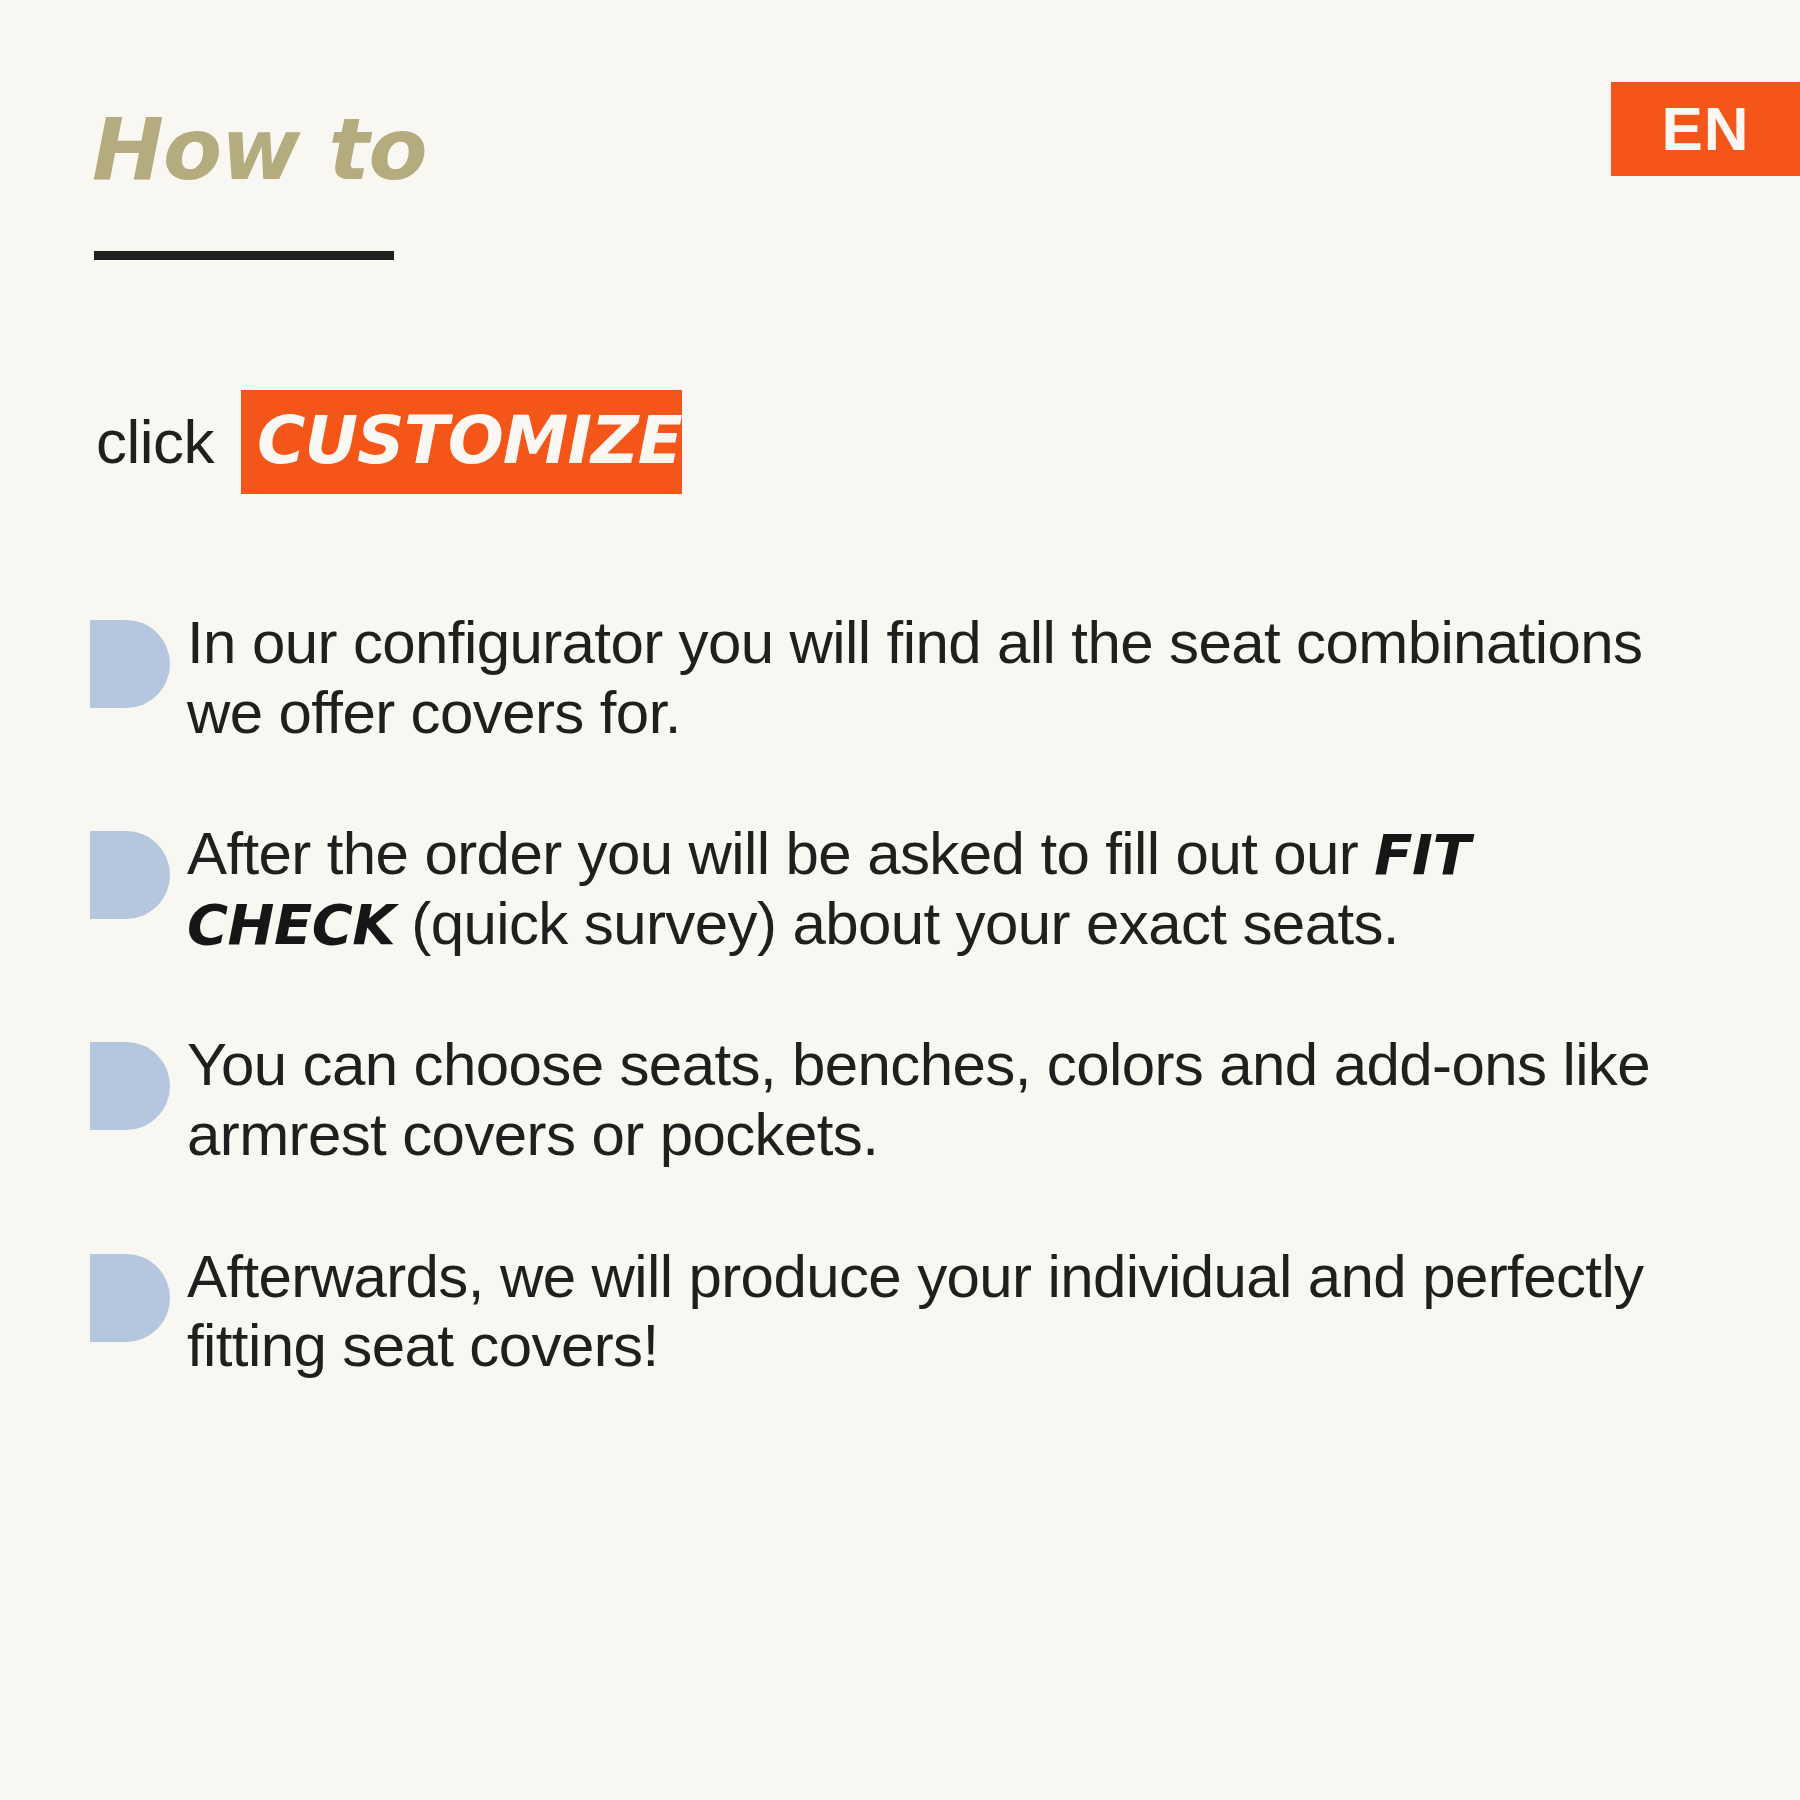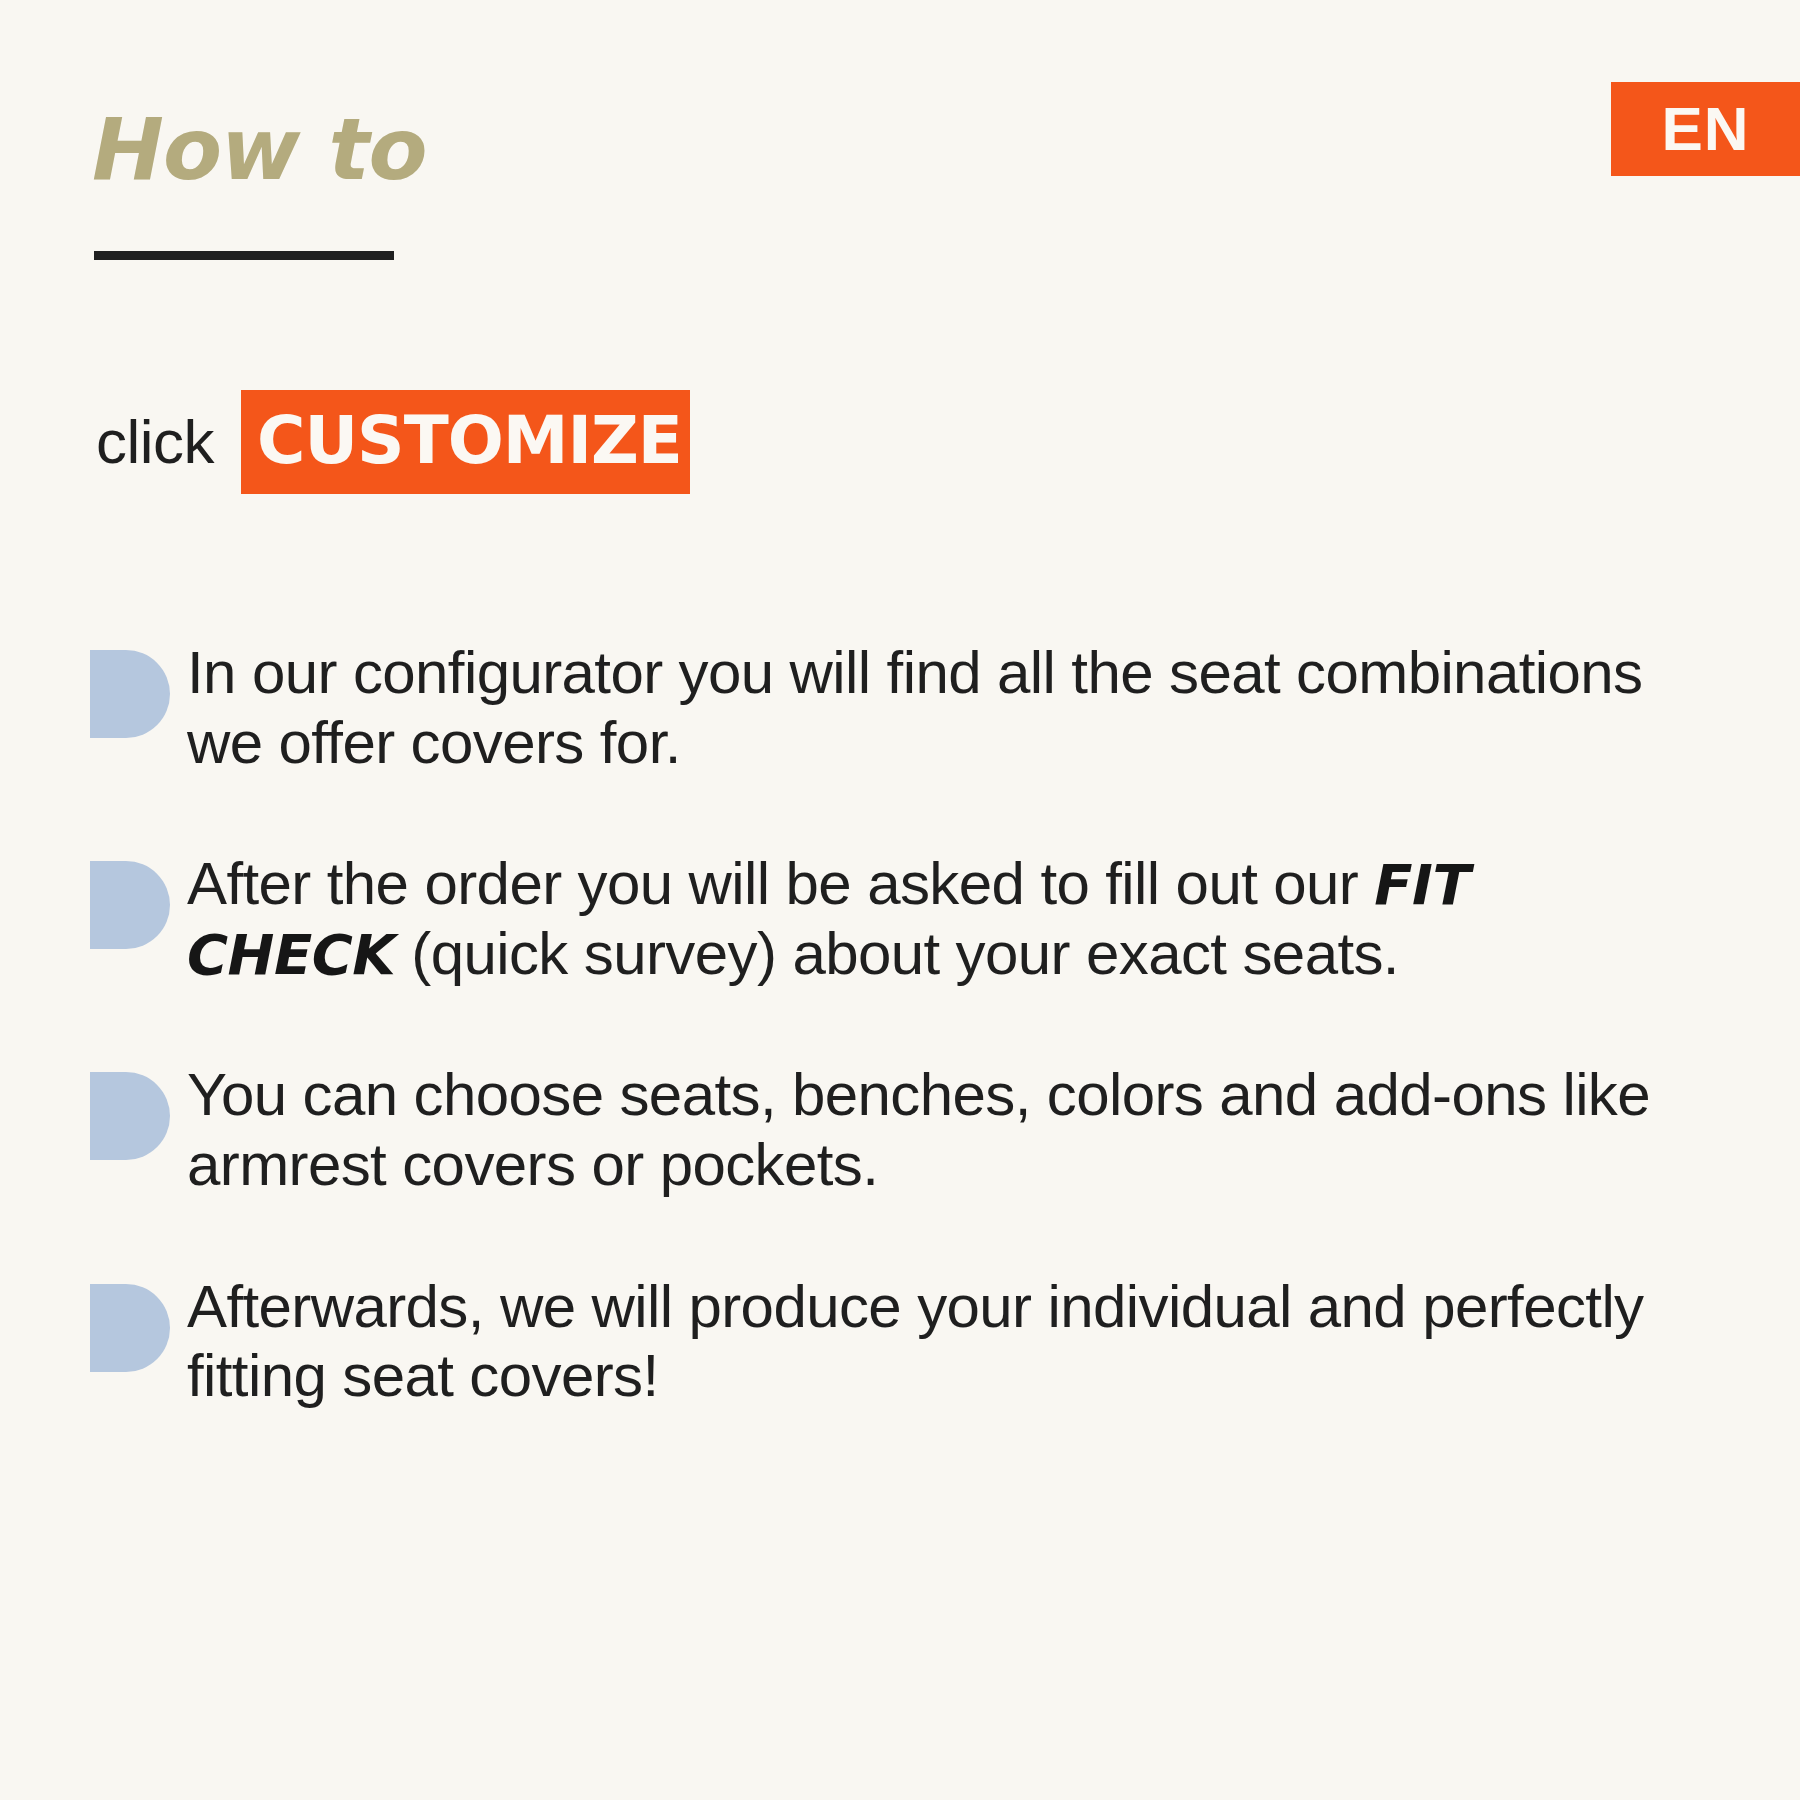--- a/index.html
+++ b/index.html
@@ -87,32 +87,33 @@
     font-size: 62px;
     color: #1f1f1f;
     line-height: 1;
     letter-spacing: -0.5px;
   }
   .cta-highlight {
     margin-left: 27px;
     background: #f4561a;
     color: #fbf8f3;
     font-family: "DejaVu Sans", sans-serif;
+    font-style: italic;
     font-weight: 700;
     font-size: 66px;
     line-height: 1;
     letter-spacing: -1px;
-    padding: 18px 8px 20px 16px;
+    padding: 18px 0 20px 16px;
     display: inline-block;
   }
 
   
   .bullet-list {
     position: absolute;
-    top: 638px;
+    top: 608px;
     left: 90px;
     width: 1660px;
   }
   .bullet-item {
     display: flex;
     align-items: flex-start;
     margin-bottom: 72px;
   }
   .bullet-item:last-child {
     margin-bottom: 16px;

